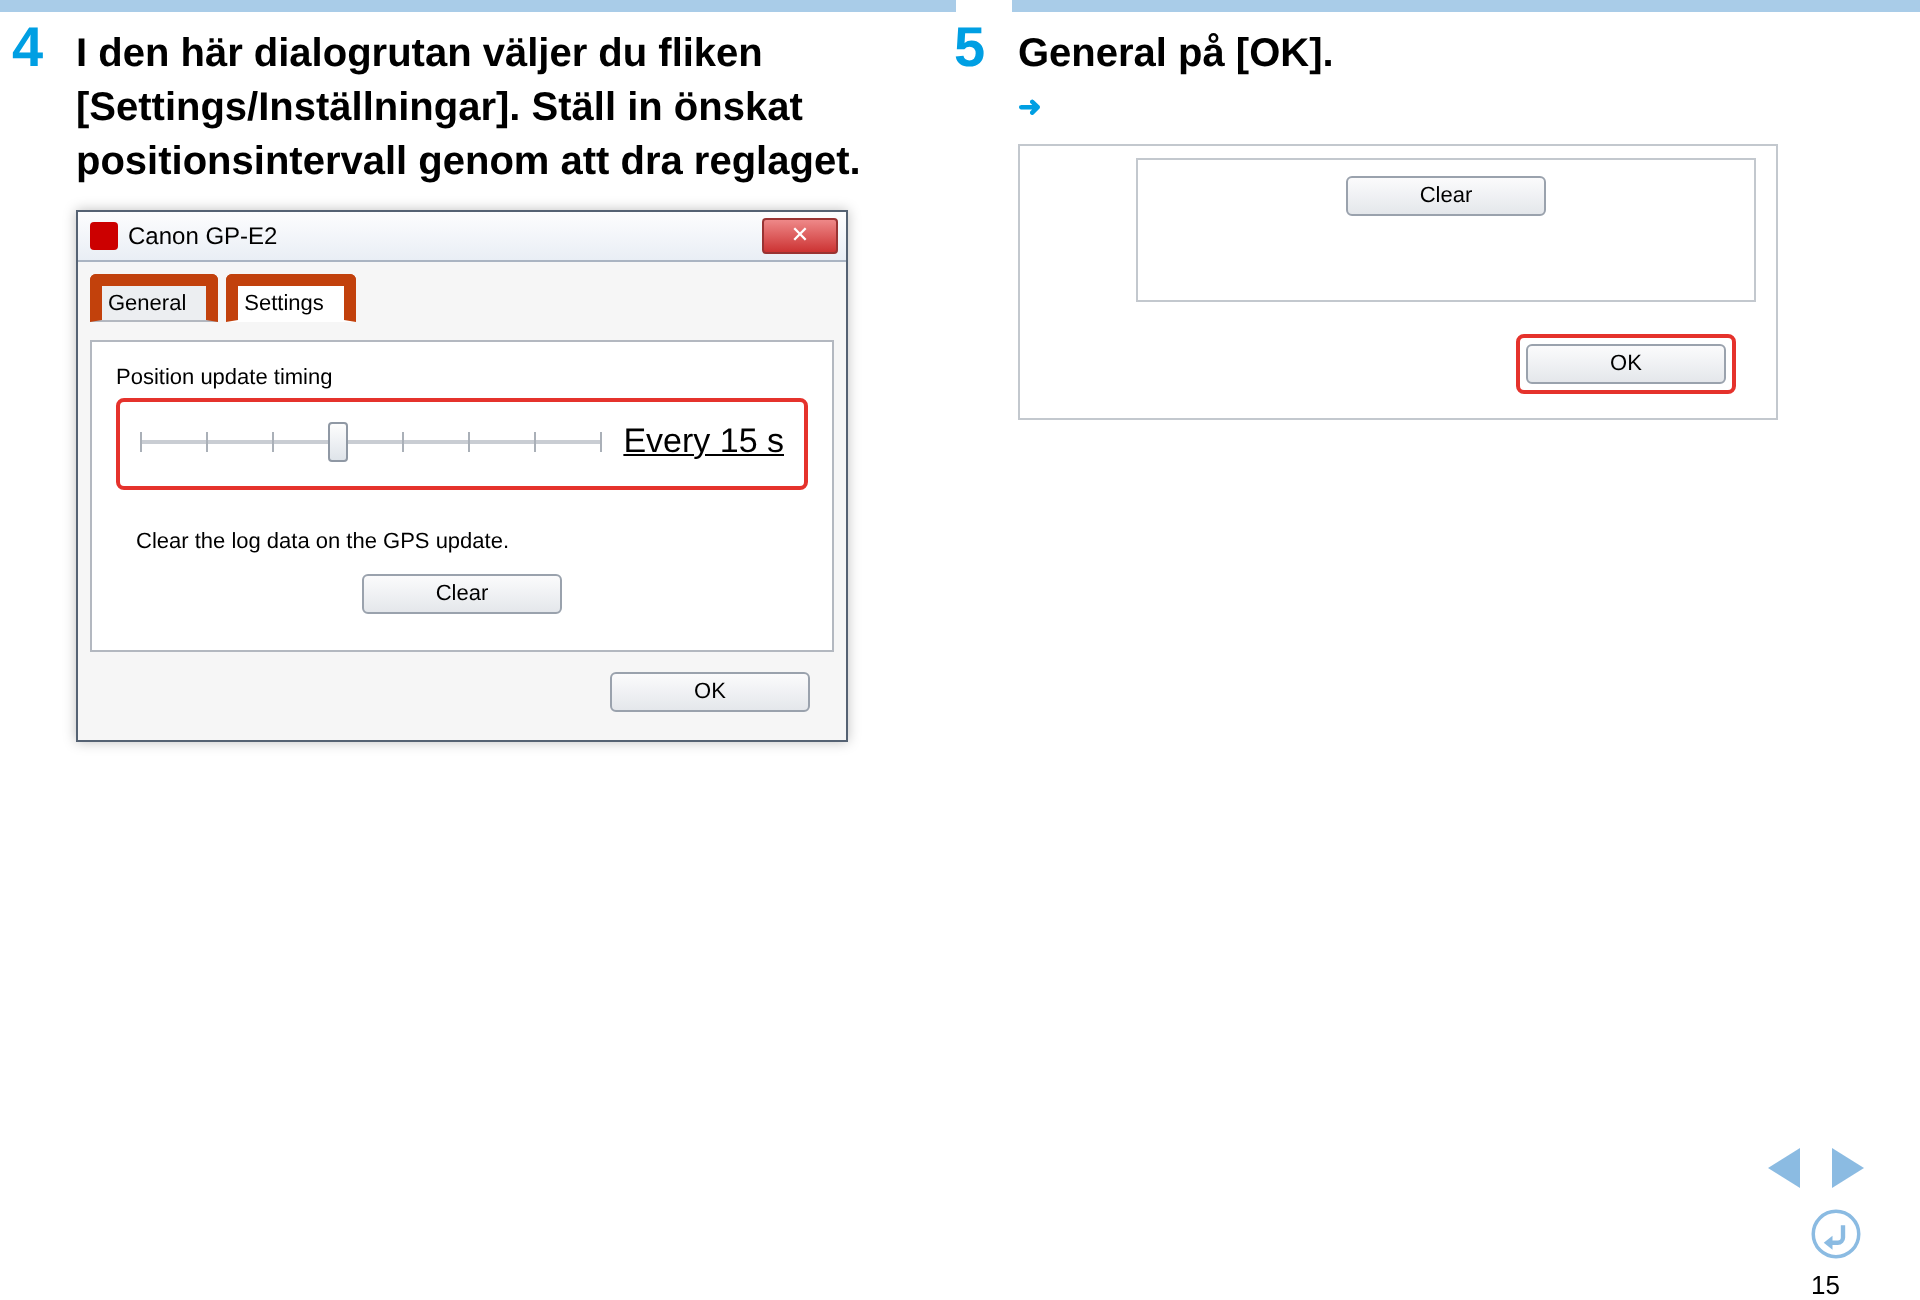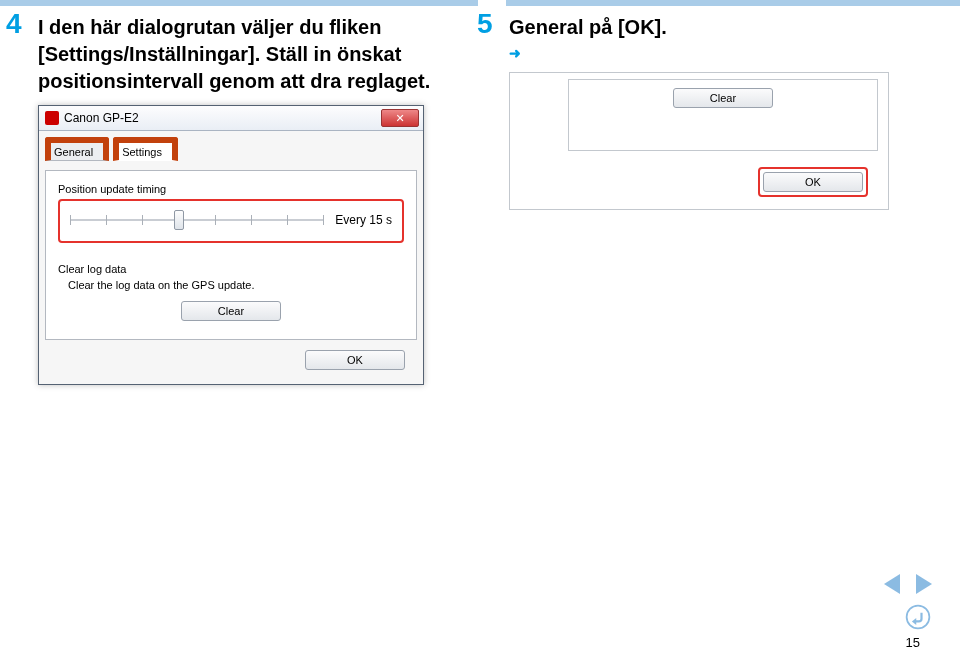--- a/index.html
+++ b/index.html
@@ -173,22 +173,23 @@
   }
   .slider-thumb {
     position: absolute;
     top: -1px;
     width: 10px; height: 20px;
     background: linear-gradient(#fdfdfd,#dfe4ea);
     border: 1px solid #8f98a4;
     border-radius: 2px;
   }
   .slider-value {
-    font-size: 12px;
+    font-size: 17px;
     white-space: nowrap;
+    text-decoration: underline;
   }
   .group2 {
     margin-top: 20px;
   }
   .group2 .desc {
     font-size: 11px;
     margin: 4px 0 10px 10px;
   }
   .btn {
     font-size: 11px;
@@ -315,21 +316,20 @@
                 <div class="slider-tick" style="left:57.1%"></div>
                 <div class="slider-tick" style="left:71.4%"></div>
                 <div class="slider-tick" style="left:85.7%"></div>
                 <div class="slider-tick" style="left:100%"></div>
                 <div class="slider-thumb" style="left:calc(42.9% - 5px)"></div>
               </div>
               <div class="slider-value">Every 15 s</div>
             </div>
 
             <div class="group2">
-              <div class="group-label">Clear log data</div>
               <div class="desc">Clear the log data on the GPS update.</div>
               <div class="btn-row-center">
                 <div class="btn"><span>Clear</span></div>
               </div>
             </div>
           </div>
           <div class="dlg-bottom">
             <div class="btn"><span>OK</span></div>
           </div>
         </div>

